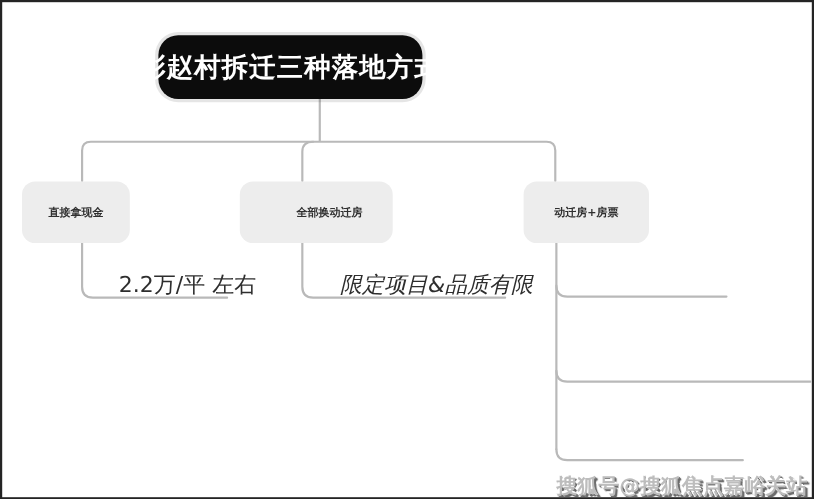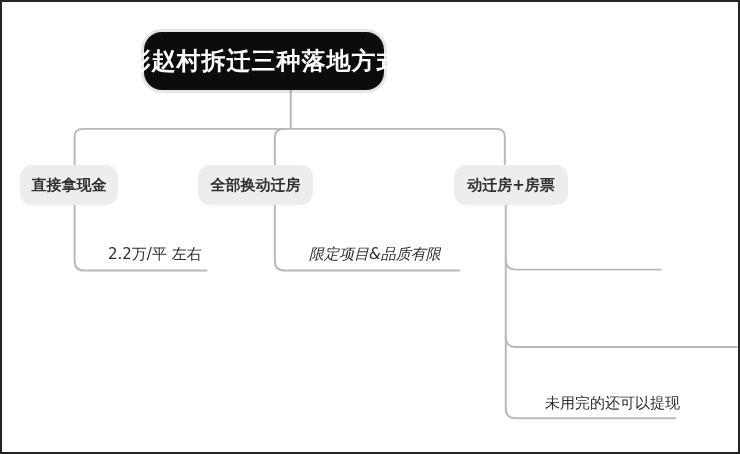--- a/index.html
+++ b/index.html
@@ -19,32 +19,32 @@
     position:absolute;left:142px;top:30px;width:240px;height:58px;
     background:#0c0c0c;border-radius:18px;
     box-shadow:0 0 0 3px rgba(0,0,0,0.10);
     display:flex;align-items:center;justify-content:center;
   }
   .root-node span{
     color:#ffffff;font-size:24px;font-weight:bold;letter-spacing:1px;white-space:nowrap;
   }
 
   .branch-node{
-    position:absolute;top:163px;height:40px;
+    position:absolute;top:163px;height:56px;
     background:#ededed;border-radius:12px;
     display:flex;align-items:center;justify-content:center;
-    color:#2f2f2f;font-size:15px;font-weight:bold;white-space:nowrap;
+    color:#2f2f2f;font-size:10px;font-weight:bold;white-space:nowrap;
   }
   .branch-cash{left:18px;width:98px;}
-  .branch-housing{left:196px;width:115px;}
-  .branch-ticket{left:452px;width:114px;}
+  .branch-housing{left:216px;width:115px;padding-left:24px;}
+  .branch-ticket{left:474px;width:114px;}
 
   .leaf{
     position:absolute;
-    color:#2e2e2e;font-size:15px;white-space:nowrap;
+    color:#2e2e2e;font-size:20px;white-space:nowrap;
   }
   .leaf-1{left:106px;top:243px;}
   .leaf-2{left:307px;top:243px;font-style:italic;}
   .leaf-3a{left:545px;top:243px;}
   .leaf-3b{left:542px;top:314px;}
   .leaf-3c{left:543px;top:392px;}
 
   .watermark{
     position:absolute;right:4px;top:427px;
     font-size:19px;font-weight:bold;white-space:nowrap;
@@ -78,16 +78,16 @@
   <div class="branch-node branch-housing">全部换动迁房</div>
 
   <div class="branch-node branch-ticket">动迁房+房票</div>
 
   <div class="leaf leaf-1">2.2万/平 左右</div>
 
   <div class="leaf leaf-2">限定项目&amp;品质有限</div>
 
 
 
-  <div class="leaf leaf-3c">未用完的还可以提现</div>
 
+  <div class="watermark">搜狐号@搜狐焦点嘉峪关站</div>
 
 </div>
 
 </body></html>

